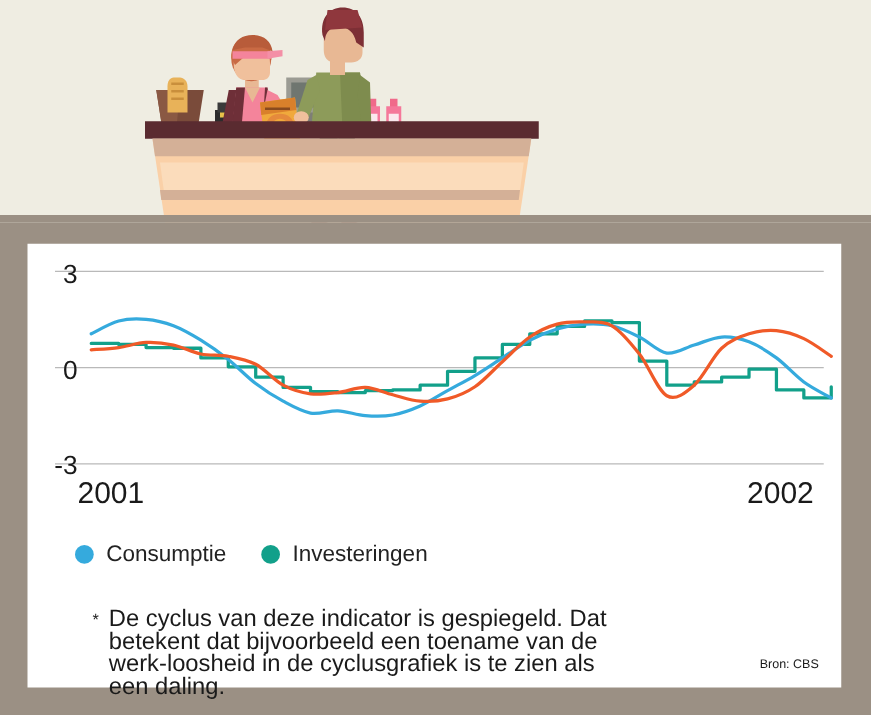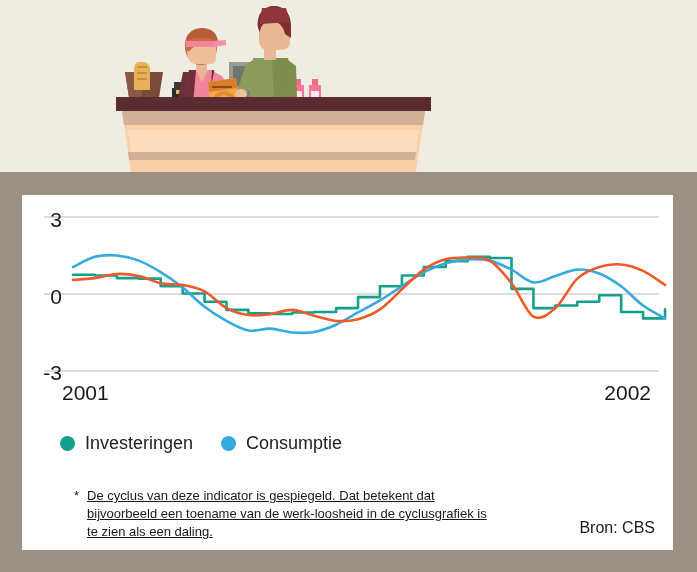--- a/index.html
+++ b/index.html
@@ -63,21 +63,21 @@
     text-align: right;
     width: 34px;
   }
   .y-3   { left: 6px;  top: 13px; }
   .y-0   { left: 6px;  top: 90px; }
   .y-m3  { left: 0px;  top: 166px; width: 40px; }
 
   .x-label {
     position: absolute;
     top: 186px;
-    font-size: 21px;
+    font-size: 24px;
     color: #1a1a1a;
   }
   .x-start { left: 40px; }
   .x-end   { right: 22px; }
 
   
   .legend {
     position: absolute;
     left: 38px;
     top: 238px;
@@ -109,31 +109,30 @@
     width: 420px;
     display: flex;
     gap: 8px;
   }
   .footnote-star {
     font-size: 13px;
     color: #1a1a1a;
     line-height: 18px;
   }
   .footnote-text {
-    font-size: 13px;
+    font-size: 19px;
     color: #1a1a1a;
     line-height: 18px;
-    text-decoration: underline;
   }
 
   .source {
     position: absolute;
     right: 18px;
     bottom: 13px;
-    font-size: 16px;
+    font-size: 10px;
     color: #1a1a1a;
   }
 </style>
 </head>
 <body>
 
 <div id="root">
 
   <div class="illustration">
     <svg width="697" height="178" viewBox="0 0 697 178">
@@ -267,26 +266,26 @@
 
     <div class="y-label y-3">3</div>
     <div class="y-label y-0">0</div>
     <div class="y-label y-m3">-3</div>
 
     <div class="x-label x-start">2001</div>
     <div class="x-label x-end">2002</div>
 
     <div class="legend" id="legend">
         <div class="legend-item">
+          <span class="legend-dot" style="background: rgb(53, 170, 221);"></span>
+          <span class="legend-text">Consumptie</span>
+        </div>
+        <div class="legend-item">
           <span class="legend-dot" style="background: rgb(18, 160, 138);"></span>
           <span class="legend-text">Investeringen</span>
-        </div>
-        <div class="legend-item">
-          <span class="legend-dot" style="background: rgb(53, 170, 221);"></span>
-          <span class="legend-text">Consumptie</span>
         </div>
       </div>
 
     <div class="footnote">
       <span class="footnote-star">*</span>
       <span class="footnote-text">De cyclus van deze indicator is gespiegeld. Dat betekent dat bijvoorbeeld een toename van de werk-loosheid in de cyclusgrafiek is te zien als een daling.</span>
     </div>
 
     <div class="source">Bron: CBS</div>
   </div>

